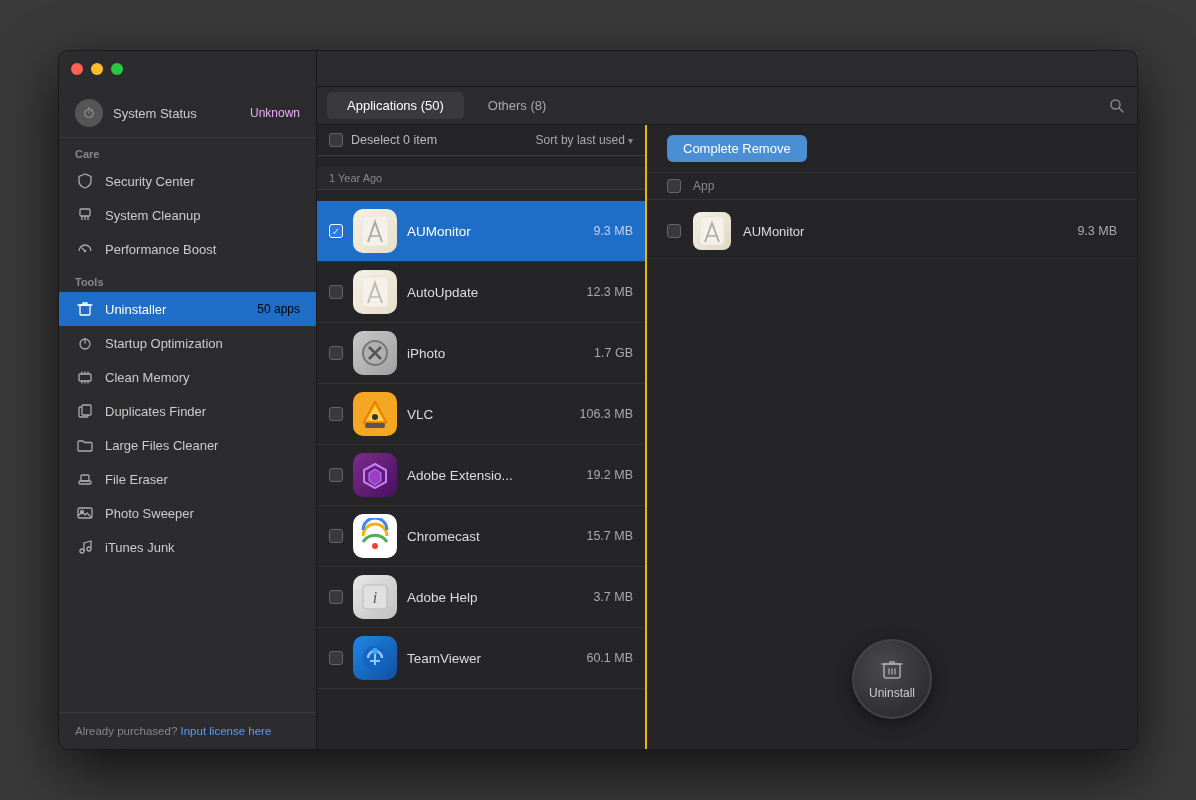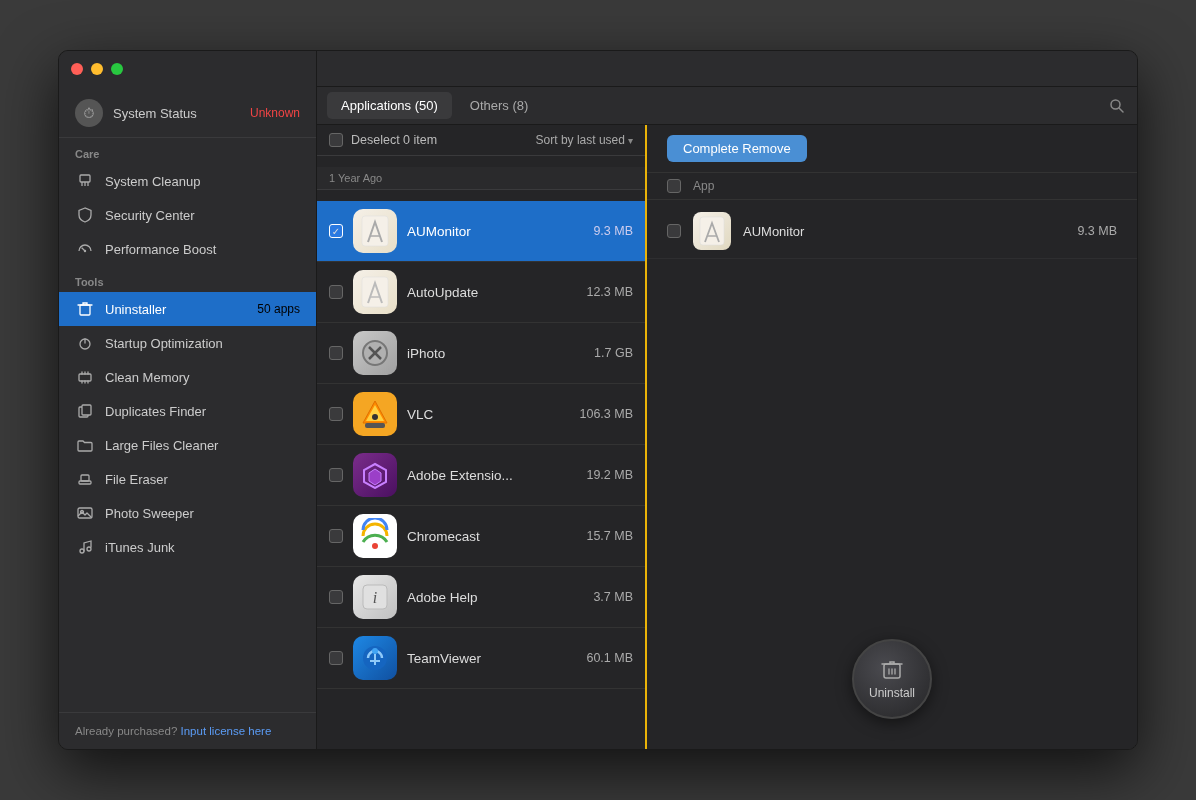--- a/index.html
+++ b/index.html
@@ -60,21 +60,21 @@
     .status-icon {
       width: 28px; height: 28px;
       background: #555;
       border-radius: 50%;
       display: flex; align-items: center; justify-content: center;
       color: #aaa;
       font-size: 14px;
       flex-shrink: 0;
     }
     .status-text { color: #ccc; font-size: 13px; }
-    .status-unknown { color: #ef4444; font-size: 12px; margin-left: auto; }
+    .status-unknown { color: #f0abfc; font-size: 12px; margin-left: auto; }
 
     .section-label {
       color: #888;
       font-size: 11px;
       padding: 10px 16px 4px;
       font-weight: 600;
       text-transform: none;
     }
     .nav-item {
       display: flex;
@@ -138,21 +138,21 @@
     .tab-bar {
       display: flex;
       align-items: center;
       background: #2c2c2e;
       border-bottom: 1px solid #1a1a1a;
       padding: 0 10px;
       height: 38px;
       flex-shrink: 0;
     }
     .tab {
-      padding: 6px 14px;
+      padding: 6px 20px;
       border-radius: 5px;
       font-size: 13px;
       color: #aaa;
       cursor: pointer;
       margin-right: 4px;
     }
     .tab.active {
       background: #3a3a3c;
       color: #fff;
     }
@@ -420,33 +420,33 @@
         <span class="status-text">System Status</span>
         <span class="status-unknown">Unknown</span>
       </div>
     </div>
 
     <div class="section-label">Care</div>
 
     <div class="nav-item">
       <div class="nav-icon">
         <svg width="16" height="16" viewBox="0 0 16 16" fill="none">
+          <path d="M8 1L2 3.5V8c0 3.3 2.5 5.8 6 7 3.5-1.2 6-3.7 6-7V3.5L8 1z" stroke="#aaa" stroke-width="1.3" fill="none"></path>
+        </svg>
+      </div>
+      <span>Security Center</span>
+    </div>
+    <div class="nav-item">
+      <div class="nav-icon">
+        <svg width="16" height="16" viewBox="0 0 16 16" fill="none">
           <rect x="3" y="2" width="10" height="7" rx="1" stroke="#aaa" stroke-width="1.3" fill="none"></rect>
           <path d="M5 9v4M8 9v4M11 9v4" stroke="#aaa" stroke-width="1.3"></path>
         </svg>
       </div>
       <span>System Cleanup</span>
-    </div>
-    <div class="nav-item">
-      <div class="nav-icon">
-        <svg width="16" height="16" viewBox="0 0 16 16" fill="none">
-          <path d="M8 1L2 3.5V8c0 3.3 2.5 5.8 6 7 3.5-1.2 6-3.7 6-7V3.5L8 1z" stroke="#aaa" stroke-width="1.3" fill="none"></path>
-        </svg>
-      </div>
-      <span>Security Center</span>
     </div>
     <div class="nav-item">
       <div class="nav-icon">
         <svg width="16" height="16" viewBox="0 0 16 16" fill="none">
           <path d="M2 10a6 6 0 1112 0" stroke="#aaa" stroke-width="1.3" fill="none"></path>
           <path d="M8 10L5 7" stroke="#aaa" stroke-width="1.3" stroke-linecap="round"></path>
           <circle cx="8" cy="10" r="1.2" fill="#aaa"></circle>
         </svg>
       </div>
       <span>Performance Boost</span>

